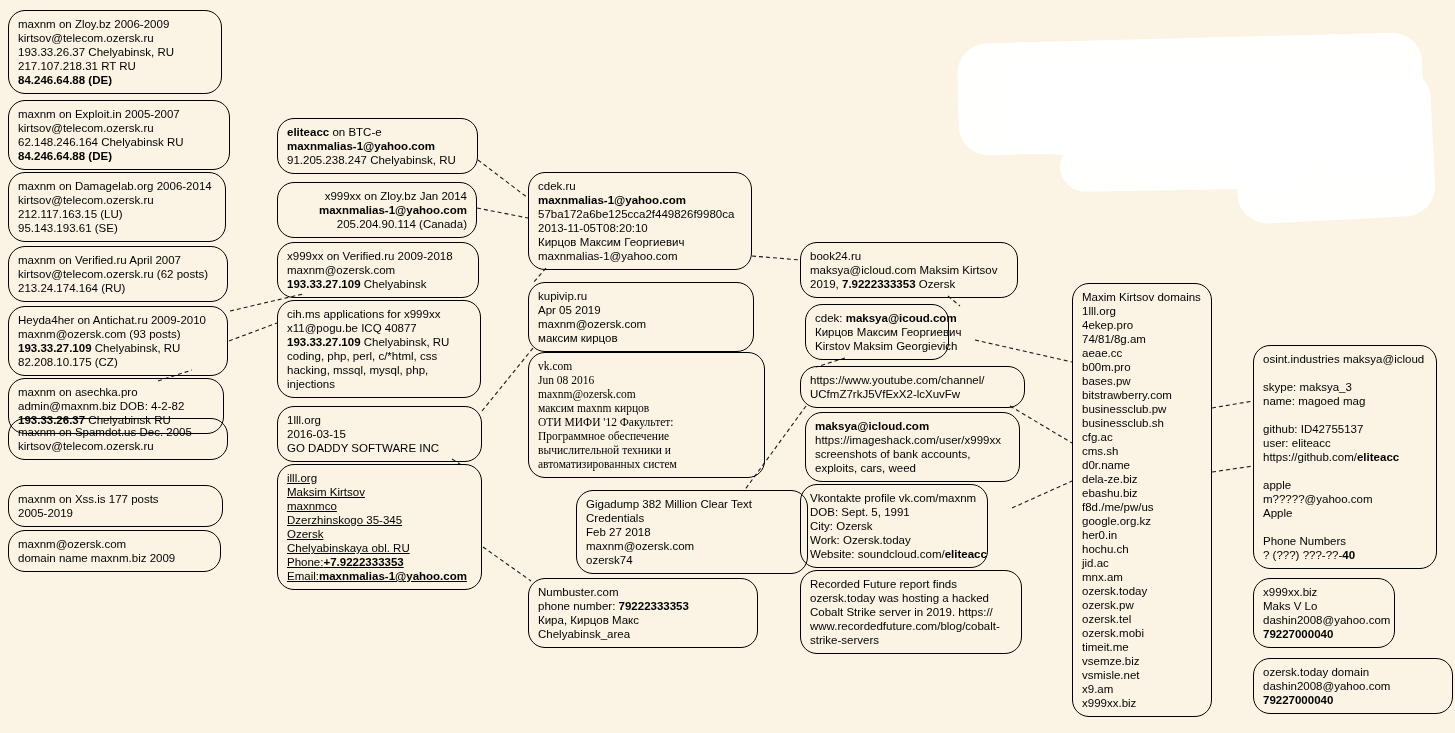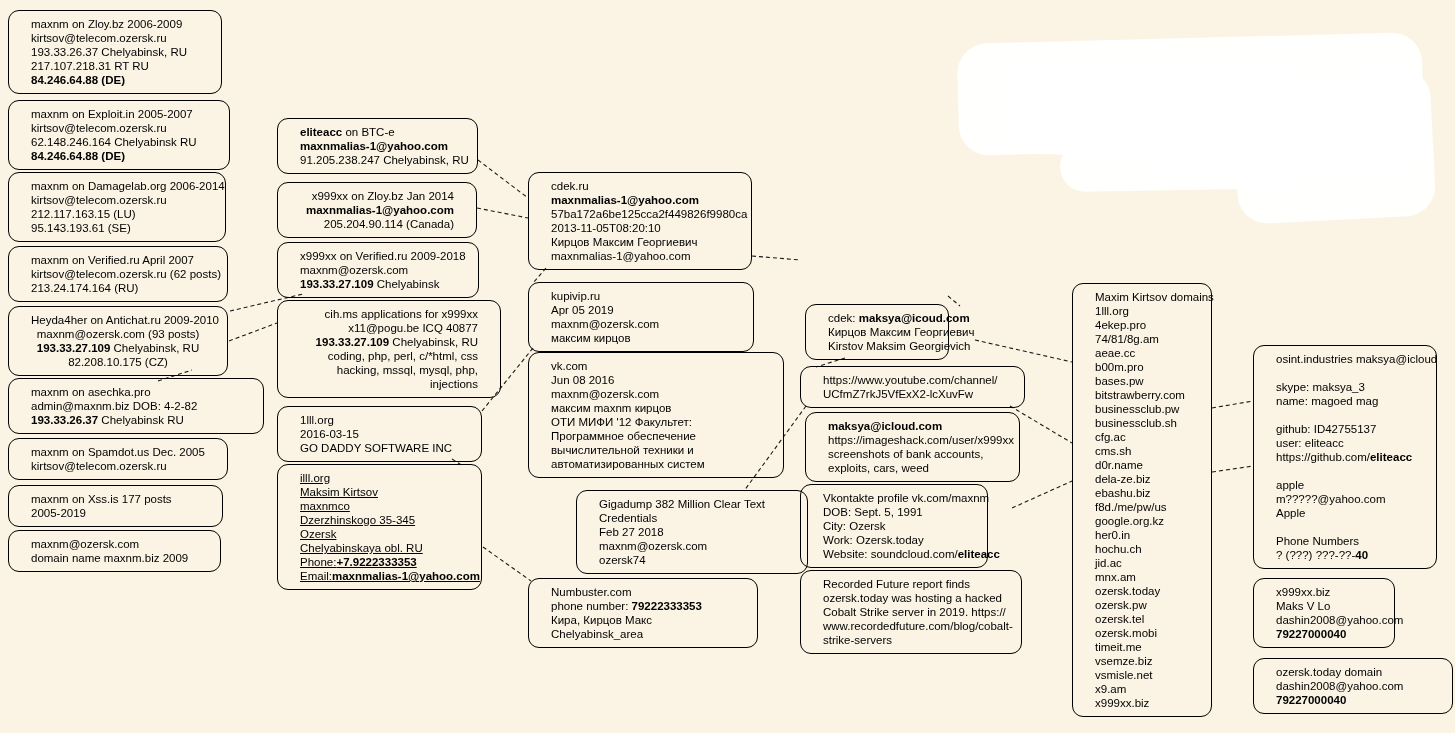--- a/index.html
+++ b/index.html
@@ -5,22 +5,22 @@
   html,body{margin:0;padding:0;background:#FBF4E4;}
   #canvas{
     position:relative;width:1455px;height:733px;background:#FBF4E4;
     font-family:"Liberation Sans",sans-serif;color:#000;overflow:hidden;
   }
   .blob{position:absolute;background:#FFFFFF;opacity:.94;border-radius:30px;}
   #edges{position:absolute;left:0;top:0;width:1455px;height:733px;pointer-events:none;}
   #edges line{stroke:#1a1a1a;stroke-width:1.1;stroke-dasharray:4 3;}
   .node{
     position:absolute;box-sizing:border-box;
-    border:1.4px solid #000;border-radius:11px;
-    padding:6px 22px;font-size:11.5px;line-height:14px;
+    border:1.4px solid #000;border-radius:17px;
+    padding:6px 9px;font-size:11.5px;line-height:14px;
     white-space:nowrap;background:transparent;
   }
   .node .line{height:14px;}
   .b{font-weight:bold;}
 </style>
 </head>
 <body>
 
 <div id="canvas">
 
@@ -68,32 +68,32 @@
       <div class="line"><span>maxnm on Damagelab.org 2006-2014</span></div>
       <div class="line"><span>kirtsov@telecom.ozersk.ru</span></div>
       <div class="line"><span>212.117.163.15 (LU)</span></div>
       <div class="line"><span>95.143.193.61 (SE)</span></div>
     </div>
     <div class="node" style="left: 8px; top: 246px; width: 220px;">
       <div class="line"><span>maxnm on Verified.ru April 2007</span></div>
       <div class="line"><span>kirtsov@telecom.ozersk.ru (62 posts)</span></div>
       <div class="line"><span>213.24.174.164 (RU)</span></div>
     </div>
-    <div class="node" style="left: 8px; top: 306px; width: 220px; text-align: center;">
+    <div class="node" style="left: 8px; top: 306px; width: 220px;">
       <div class="line"><span>Heyda4her on Antichat.ru 2009-2010</span></div>
       <div class="line"><span>maxnm@ozersk.com (93 posts)</span></div>
       <div class="line"><span class="b">193.33.27.109</span><span> Chelyabinsk, RU</span></div>
       <div class="line"><span>82.208.10.175 (CZ)</span></div>
     </div>
-    <div class="node" style="left: 8px; top: 378px; width: 256px;">
+    <div class="node" style="left: 8px; top: 378px; width: 216px;">
       <div class="line"><span>maxnm on asechka.pro</span></div>
       <div class="line"><span>admin@maxnm.biz DOB: 4-2-82</span></div>
       <div class="line"><span class="b">193.33.26.37</span><span> Chelyabinsk RU</span></div>
     </div>
-    <div class="node" style="left: 8px; top: 438px; width: 220px;">
+    <div class="node" style="left: 8px; top: 418px; width: 220px;">
       <div class="line"><span>maxnm on Spamdot.us Dec. 2005</span></div>
       <div class="line"><span>kirtsov@telecom.ozersk.ru</span></div>
     </div>
     <div class="node" style="left: 8px; top: 485px; width: 215px;">
       <div class="line"><span>maxnm on Xss.is 177 posts</span></div>
       <div class="line"><span>2005-2019</span></div>
     </div>
     <div class="node" style="left: 8px; top: 530px; width: 213px;">
       <div class="line"><span>maxnm@ozersk.com</span></div>
       <div class="line"><span>domain name maxnm.biz 2009</span></div>
@@ -106,21 +106,21 @@
     <div class="node" style="left: 277px; top: 182px; width: 200px; text-align: right;">
       <div class="line"><span>x999xx on Zloy.bz Jan 2014</span></div>
       <div class="line"><span class="b">maxnmalias-1@yahoo.com</span></div>
       <div class="line"><span>205.204.90.114 (Canada)</span></div>
     </div>
     <div class="node" style="left: 277px; top: 242px; width: 202px;">
       <div class="line"><span>x999xx on Verified.ru 2009-2018</span></div>
       <div class="line"><span>maxnm@ozersk.com</span></div>
       <div class="line"><span class="b">193.33.27.109</span><span> Chelyabinsk</span></div>
     </div>
-    <div class="node" style="left: 277px; top: 300px; width: 224px; text-align: right;">
+    <div class="node" style="left: 277px; top: 300px; width: 204px;">
       <div class="line"><span>cih.ms applications for x999xx</span></div>
       <div class="line"><span>x11@pogu.be ICQ 40877</span></div>
       <div class="line"><span class="b">193.33.27.109</span><span> Chelyabinsk, RU</span></div>
       <div class="line"><span>coding, php, perl, c/*html, css</span></div>
       <div class="line"><span>hacking, mssql, mysql, php,</span></div>
       <div class="line"><span>injections</span></div>
     </div>
     <div class="node" style="left: 277px; top: 406px; width: 205px;">
       <div class="line"><span>1lll.org</span></div>
       <div class="line"><span>2016-03-15</span></div>
@@ -143,21 +143,21 @@
       <div class="line"><span>2013-11-05T08:20:10</span></div>
       <div class="line"><span>Кирцов Максим Георгиевич</span></div>
       <div class="line"><span>maxnmalias-1@yahoo.com</span></div>
     </div>
     <div class="node" style="left: 528px; top: 282px; width: 226px;">
       <div class="line"><span>kupivip.ru</span></div>
       <div class="line"><span>Apr 05 2019</span></div>
       <div class="line"><span>maxnm@ozersk.com</span></div>
       <div class="line"><span>максим кирцов</span></div>
     </div>
-    <div class="node" style="left: 528px; top: 352px; width: 256px;">
+    <div class="node" style="left: 528px; top: 352px; width: 237px; font-family: Liberation Serif, serif;">
       <div class="line"><span>vk.com</span></div>
       <div class="line"><span>Jun 08 2016</span></div>
       <div class="line"><span>maxnm@ozersk.com</span></div>
       <div class="line"><span>максим maxnm кирцов</span></div>
       <div class="line"><span>ОТИ МИФИ '12 Факультет:</span></div>
       <div class="line"><span>Программное обеспечение</span></div>
       <div class="line"><span>вычислительной техники и</span></div>
       <div class="line"><span>автоматизированных систем</span></div>
     </div>
     <div class="node" style="left: 528px; top: 490px; width: 232px; margin-left: 48px;">
@@ -165,20 +165,25 @@
       <div class="line"><span>Credentials</span></div>
       <div class="line"><span>Feb 27 2018</span></div>
       <div class="line"><span>maxnm@ozersk.com</span></div>
       <div class="line"><span>ozersk74</span></div>
     </div>
     <div class="node" style="left: 528px; top: 578px; width: 230px;">
       <div class="line"><span>Numbuster.com</span></div>
       <div class="line"><span>phone number: </span><span class="b">79222333353</span></div>
       <div class="line"><span>Кира, Кирцов Макс</span></div>
       <div class="line"><span>Chelyabinsk_area</span></div>
+    </div>
+    <div class="node" style="left: 800px; top: 242px; width: 218px;">
+      <div class="line"><span>book24.ru</span></div>
+      <div class="line"><span>maksya@icloud.com Maksim Kirtsov</span></div>
+      <div class="line"><span>2019, </span><span class="b">7.9222333353</span><span> Ozersk</span></div>
     </div>
     <div class="node" style="left: 805px; top: 304px; width: 144px;">
       <div class="line"><span>cdek: </span><span class="b">maksya@icoud.com</span></div>
       <div class="line"><span>Кирцов Максим Георгиевич</span></div>
       <div class="line"><span>Kirstov Maksim Georgievich</span></div>
     </div>
     <div class="node" style="left: 800px; top: 366px; width: 225px;">
       <div class="line"><span>https://www.youtube.com/channel/</span></div>
       <div class="line"><span>UCfmZ7rkJ5VfExX2-lcXuvFw</span></div>
     </div>

